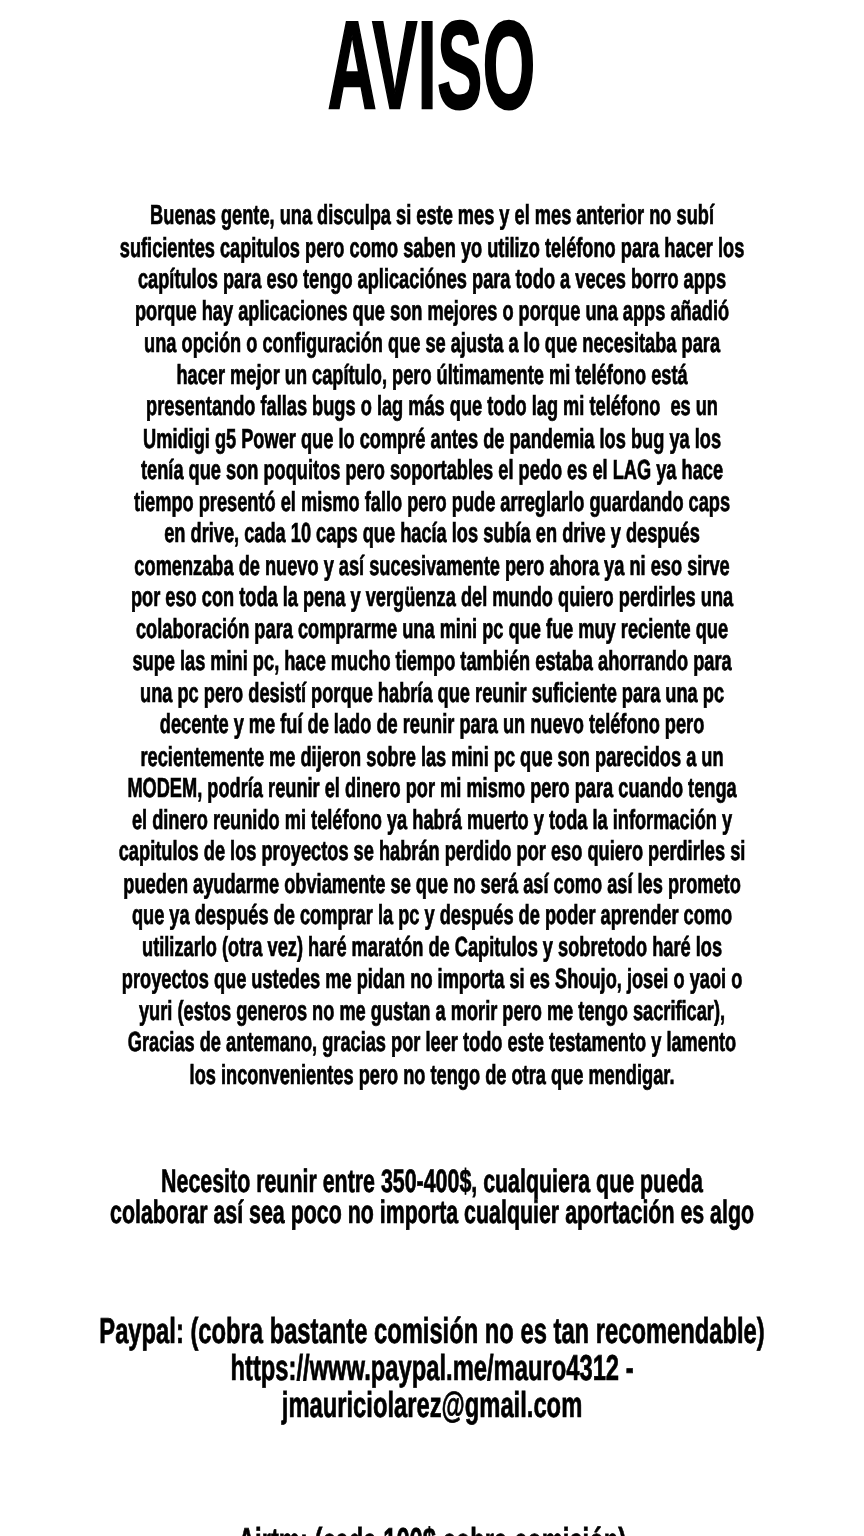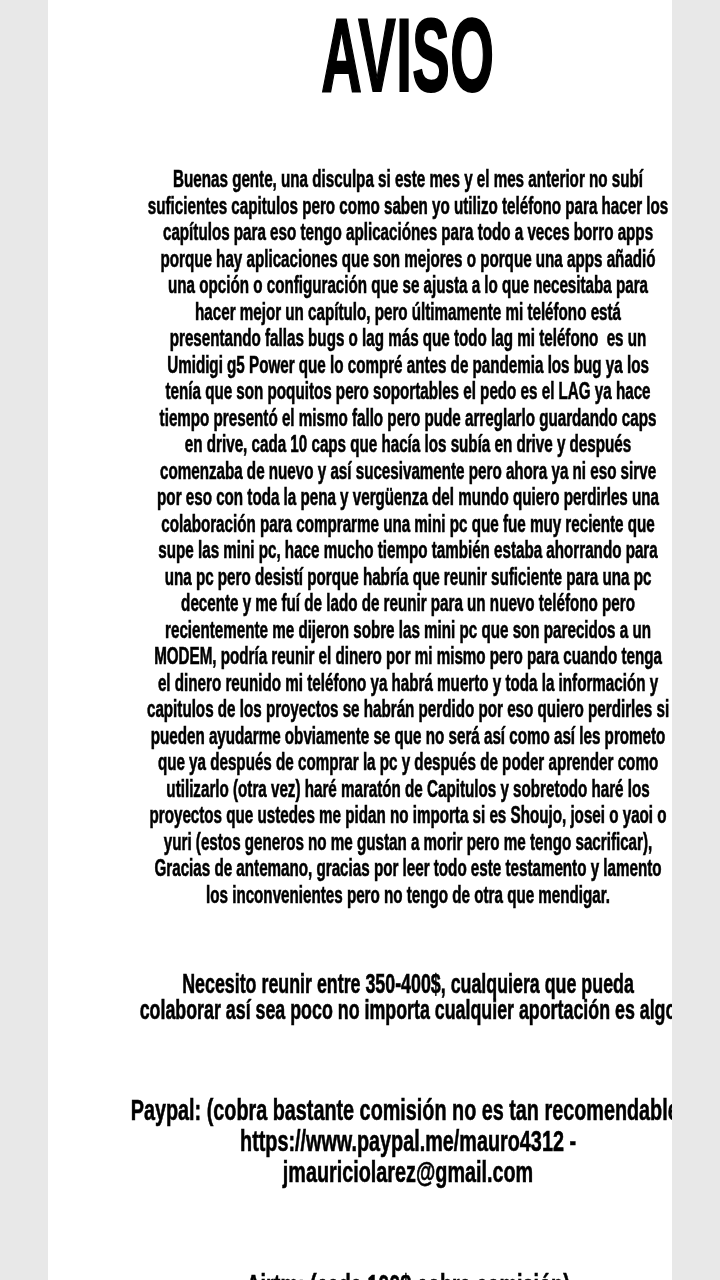--- a/index.html
+++ b/index.html
@@ -1,20 +1,20 @@
 <!DOCTYPE html>
 <html style="--bg: #ffffff; --ink: #000000;"><head>
 <meta charset="utf-8">
 <style>
   html, body { margin: 0; padding: 0; }
   body { background: #e8e8e8; }
 
   .sheet {
     position: relative;
-    width: 624px;
+    width: 720px;
     height: 1280px;
     margin: 0 auto;
     background: var(--bg, #ffffff);
     overflow: hidden;
     font-family: "Liberation Sans", "DejaVu Sans", sans-serif;
     font-weight: 700;
     color: var(--ink, #000000);
   }
 
   

